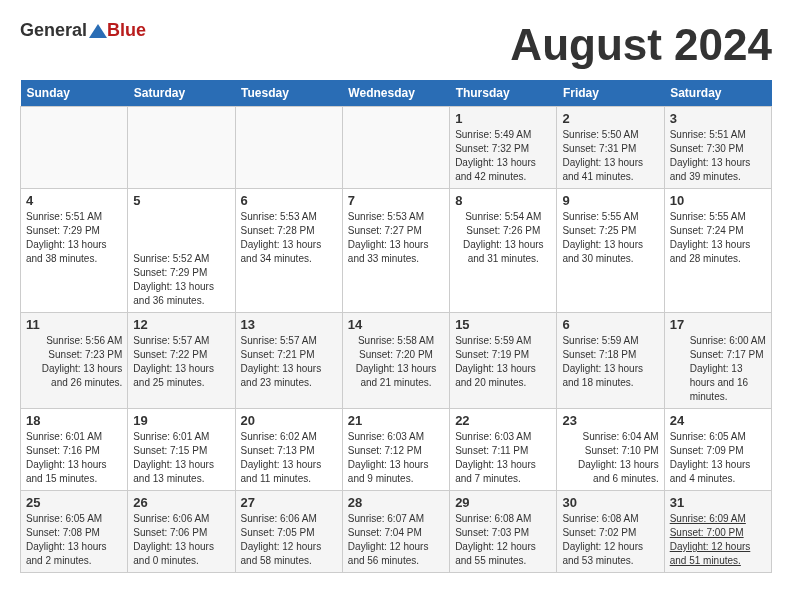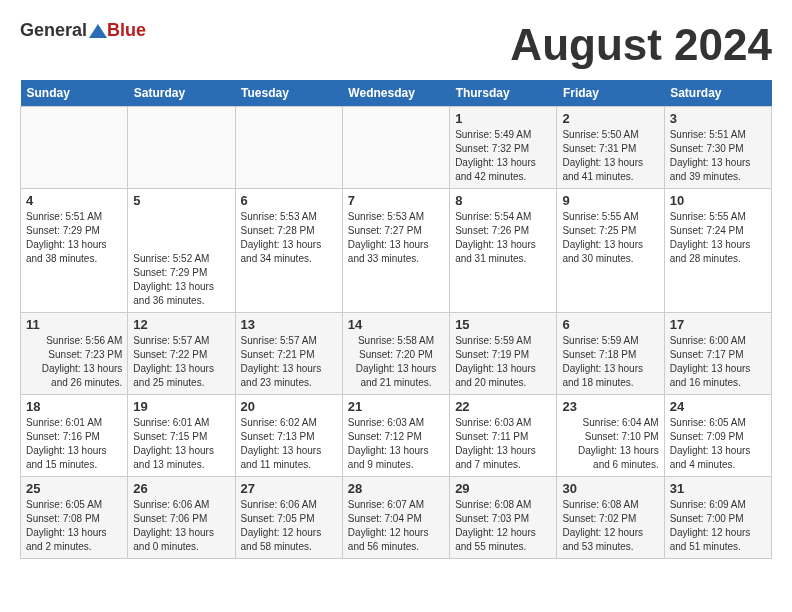--- a/index.html
+++ b/index.html
@@ -158,21 +158,21 @@
 Daylight: 13 hours and 34 minutes.</div>
         </td>
         <td>
           <span class="day-num">7</span>
           <div class="day-info" style="white-space: pre-line;">Sunrise: 5:53 AM
 Sunset: 7:27 PM
 Daylight: 13 hours and 33 minutes.</div>
         </td>
         <td>
           <span class="day-num">8</span>
-          <div class="day-info" style="white-space: pre-line;">Sunrise: 5:54 AM
+          <div class="day-info" style="white-space: pre-line; text-align: center;">Sunrise: 5:54 AM
 Sunset: 7:26 PM
 Daylight: 13 hours and 31 minutes.</div>
         </td>
         <td>
           <span class="day-num">9</span>
           <div class="day-info" style="white-space: pre-line;">Sunrise: 5:55 AM
 Sunset: 7:25 PM
 Daylight: 13 hours and 30 minutes.</div>
         </td>
         <td>
@@ -214,21 +214,21 @@
 Daylight: 13 hours and 20 minutes.</div>
         </td>
         <td>
           <span class="day-num">6</span>
           <div class="day-info" style="white-space: pre-line;">Sunrise: 5:59 AM
 Sunset: 7:18 PM
 Daylight: 13 hours and 18 minutes.</div>
         </td>
         <td>
           <span class="day-num">17</span>
-          <div class="day-info" style="white-space: pre-line;">Sunrise: 6:00 AM
+          <div class="day-info" style="white-space: pre-line; margin-left: 20px;">Sunrise: 6:00 AM
 Sunset: 7:17 PM
 Daylight: 13 hours and 16 minutes.</div>
         </td>
       </tr>
       <tr>
         <td>
           <span class="day-num">18</span>
           <div class="day-info" style="white-space: pre-line;">Sunrise: 6:01 AM
 Sunset: 7:16 PM
 Daylight: 13 hours and 15 minutes.</div>
@@ -302,19 +302,19 @@
 Daylight: 12 hours and 55 minutes.</div>
         </td>
         <td>
           <span class="day-num">30</span>
           <div class="day-info" style="white-space: pre-line;">Sunrise: 6:08 AM
 Sunset: 7:02 PM
 Daylight: 12 hours and 53 minutes.</div>
         </td>
         <td>
           <span class="day-num">31</span>
-          <div class="day-info" style="white-space: pre-line;">Sunrise: 6:09 AM
+          <div class="day-info" style="white-space: pre-line; text-decoration: underline;">Sunrise: 6:09 AM
 Sunset: 7:00 PM
 Daylight: 12 hours and 51 minutes.</div>
         </td>
       </tr>
     </tbody>
 </table>
 
 </body></html>

